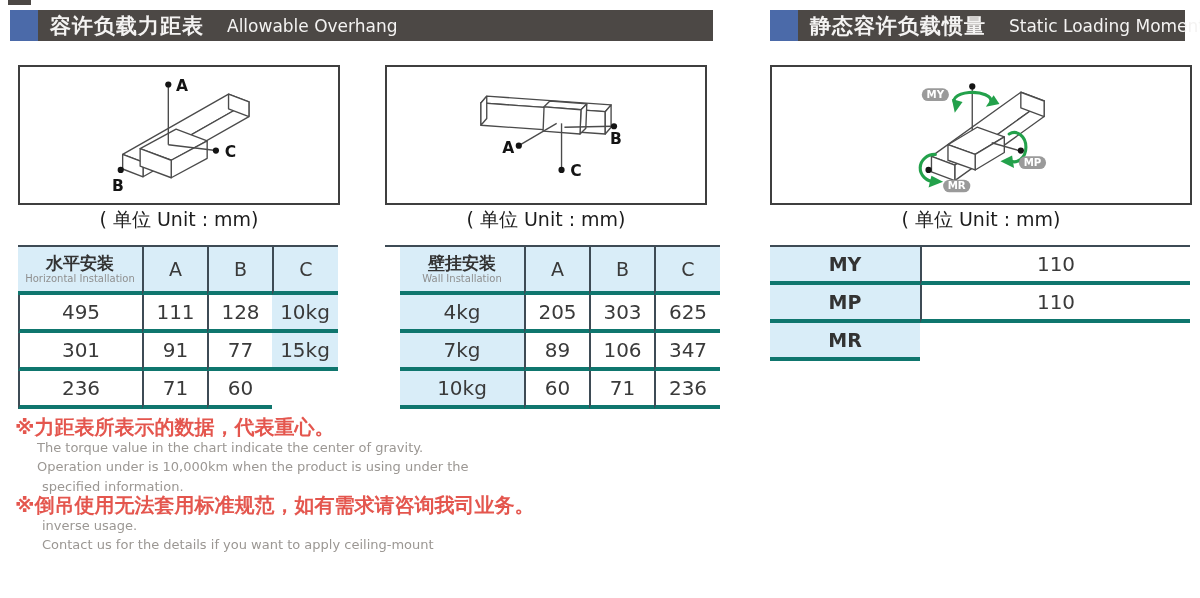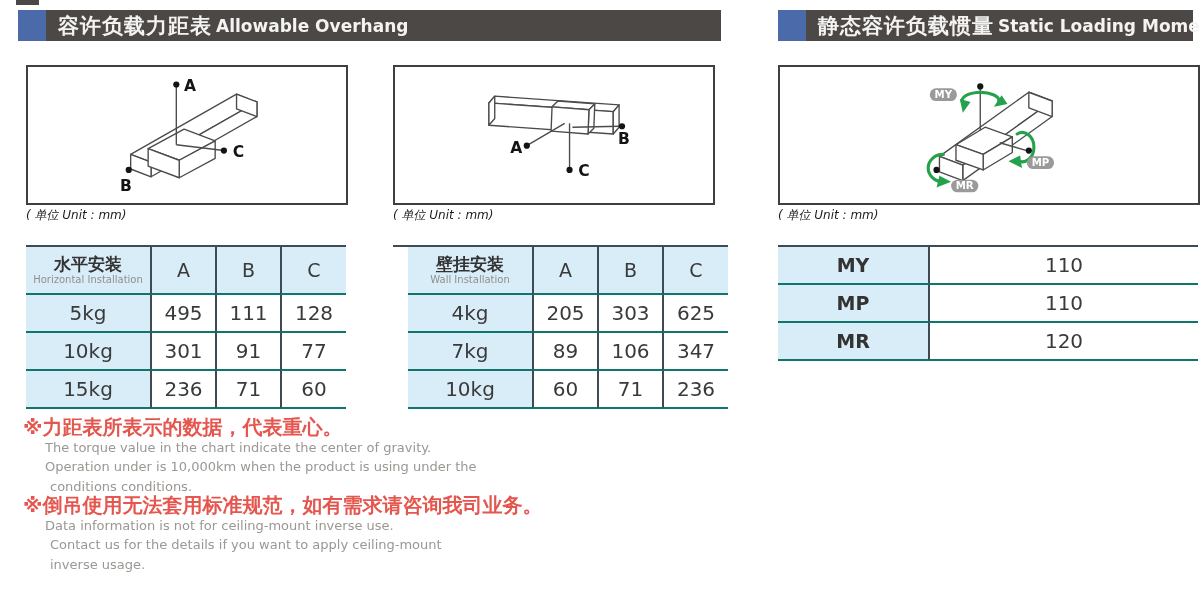--- a/index.html
+++ b/index.html
@@ -1,59 +1,59 @@
 <!DOCTYPE html>
 <html><head>
 <meta charset="utf-8">
 <style>
   * { margin:0; padding:0; box-sizing:border-box; }
   html,body { background:#ffffff; }
   body { width:1200px; height:598px; font-family:"DejaVu Sans","Liberation Sans",sans-serif; position:relative; overflow:hidden; }
-  .page { position:absolute; left:8px; top:0; width:1144px; height:598px; background:#fff; }
+  .page { position:absolute; left:0; top:0; width:1144px; height:598px; background:#fff; }
 
   
   .corner-tab { position:absolute; left:8px; top:0; width:23px; height:5px; background:#4c4845; }
 
   
   .section-header { position:absolute; top:10px; height:31px; background:#4c4845; color:#f4f3f2; display:flex; align-items:center; }
   .section-header .chip { width:28px; height:31px; background:#4b6aa9; flex:0 0 28px; }
   .section-header .h-zh { font-size:21px; font-weight:bold; margin-left:12px; letter-spacing:1px; white-space:nowrap; }
-  .section-header .h-en { font-size:17px; font-weight:bold; margin-left:4px; white-space:nowrap; }
+  .section-header .h-en { font-size:17px; font-weight:normal; margin-left:23px; white-space:nowrap; }
   .hdr-left  { left:10px;  width:703px; }
   .hdr-right { left:770px; width:415px; }
 
   
   .diagram-box { position:absolute; top:65px; height:140px; background:#fff; border:2px solid #3f3f3f; }
   .box1 { left:18px;  width:322px; }
   .box2 { left:385px; width:322px; }
   .box3 { left:770px; width:422px; }
   .diagram-box svg { display:block; width:100%; height:100%; }
 
   svg .wire { fill:#ffffff; stroke:#4b4b4b; stroke-width:1.4; stroke-linejoin:round; }
   svg .ann  { stroke:#4b4b4b; stroke-width:1.4; fill:none; }
   svg .dot  { fill:#141414; }
   svg .dlabel { font-size:16px; font-weight:bold; fill:#141414; }
   svg .garc { fill:none; stroke:#23a14b; stroke-width:3.2; stroke-linecap:round; }
   svg .ghead { fill:#23a14b; }
   svg .badge { fill:#9a9a9a; }
   svg .badge-label { font-size:10.5px; font-weight:bold; fill:#ffffff; text-anchor:middle; }
 
   
-  .unit-label { position:absolute; top:207px; font-size:12px; color:#1c1c1c; text-align:left; white-space:nowrap;font-style:italic; }
+  .unit-label { position:absolute; top:207px; font-size:19px; color:#1c1c1c; text-align:center; white-space:nowrap; }
   .unit1 { left:18px;  width:322px; }
   .unit2 { left:385px; width:322px; }
   .unit3 { left:770px; width:422px; }
 
   
   .data-table { position:absolute; top:245px; display:grid; border-top:2px solid #3e4b55; }
   .t-abc { grid-template-columns:124px 65px 65px 66px; grid-template-rows:48px 38px 38px 38px; }
   .t1 { left:18px; }
   .t2 { left:385px;padding-left:15px; }
   .t-moment { left:770px; grid-template-columns:150px 270px; grid-template-rows:38px 38px 38px; }
-  .cell { display:flex; flex-direction:column; align-items:center; justify-content:center; border-bottom:2px solid #0f766e; font-size:20px; color:#3a3a3a; background:#fff; }
+  .cell { display:flex; flex-direction:column; align-items:center; justify-content:center; border-bottom:4px solid #0f766e; font-size:20px; color:#3a3a3a; background:#fff; }
   .cell.vl { border-left:2px solid #3e4b55; }
   .cell.blue { background:#d9edf8; }
   .cell .h-main { font-size:17px; font-weight:bold; color:#333; line-height:19px; }
   .cell .h-sub  { font-size:10px; color:#8f8f8f; line-height:12px; }
   .cell.colhead { font-size:19px; }
   .cell.mlabel { font-size:19px; font-weight:bold; color:#333; }
 
   
   .notes { position:absolute; left:15px; top:418px; width:600px; }
   .note-zh { color:#e4564e; font-size:20px; font-weight:bold; line-height:19.5px; white-space:nowrap; }
@@ -166,21 +166,20 @@
 
   <div class="data-table t-abc t1">
     <div class="cell blue">
       <div class="h-main">水平安装</div>
       <div class="h-sub">Horizontal Installation</div>
     </div>
     <div class="cell blue vl colhead">A</div>
     <div class="cell blue vl colhead">B</div>
     <div class="cell blue vl colhead">C</div>
 
-    <div class="cell blue">5kg</div>
     <div class="cell vl">495</div>
     <div class="cell vl">111</div>
     <div class="cell vl">128</div>
 
     <div class="cell blue">10kg</div>
     <div class="cell vl">301</div>
     <div class="cell vl">91</div>
     <div class="cell vl">77</div>
 
     <div class="cell blue">15kg</div>
@@ -213,27 +212,25 @@
     <div class="cell vl">71</div>
     <div class="cell vl">236</div>
   </div>
 
   <div class="data-table t-moment">
     <div class="cell blue mlabel">MY</div>
     <div class="cell vl">110</div>
     <div class="cell blue mlabel">MP</div>
     <div class="cell vl">110</div>
     <div class="cell blue mlabel">MR</div>
-    <div class="cell vl">120</div>
   </div>
 
   <div class="notes">
     <div class="note-zh">※力距表所表示的数据，代表重心。</div>
     <div class="note-en">The torque value in the chart indicate the center of gravity.</div>
     <div class="note-en">Operation under is 10,000km when the product is using under the</div>
-    <div class="note-en cont">conditions conditions.</div>
+    <div class="note-en cont">specified information.</div>
     <div class="note-zh">※倒吊使用无法套用标准规范，如有需求请咨询我司业务。</div>
-    <div class="note-en">Data information is not for ceiling-mount inverse use.</div>
+    <div class="note-en cont">inverse usage.</div>
     <div class="note-en cont">Contact us for the details if you want to apply ceiling-mount</div>
-    <div class="note-en cont">inverse usage.</div>
   </div>
 
 </div>
 
 </body></html>

